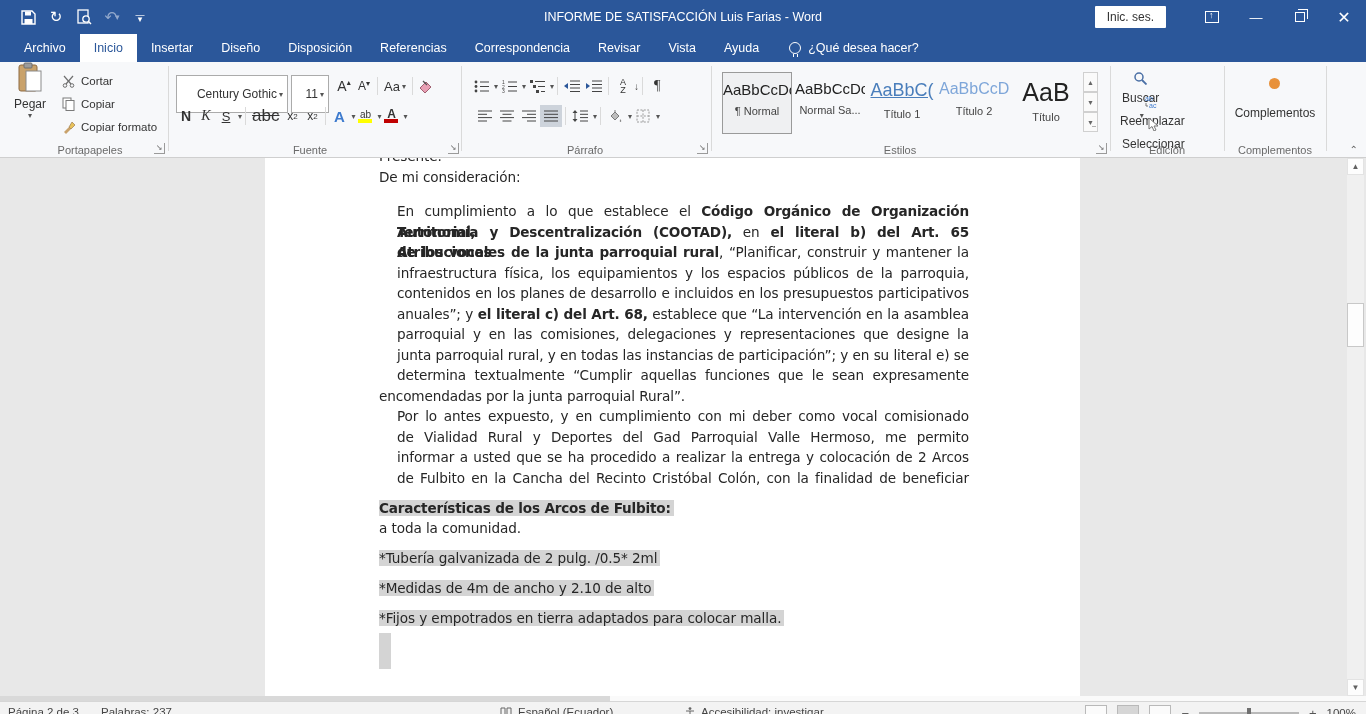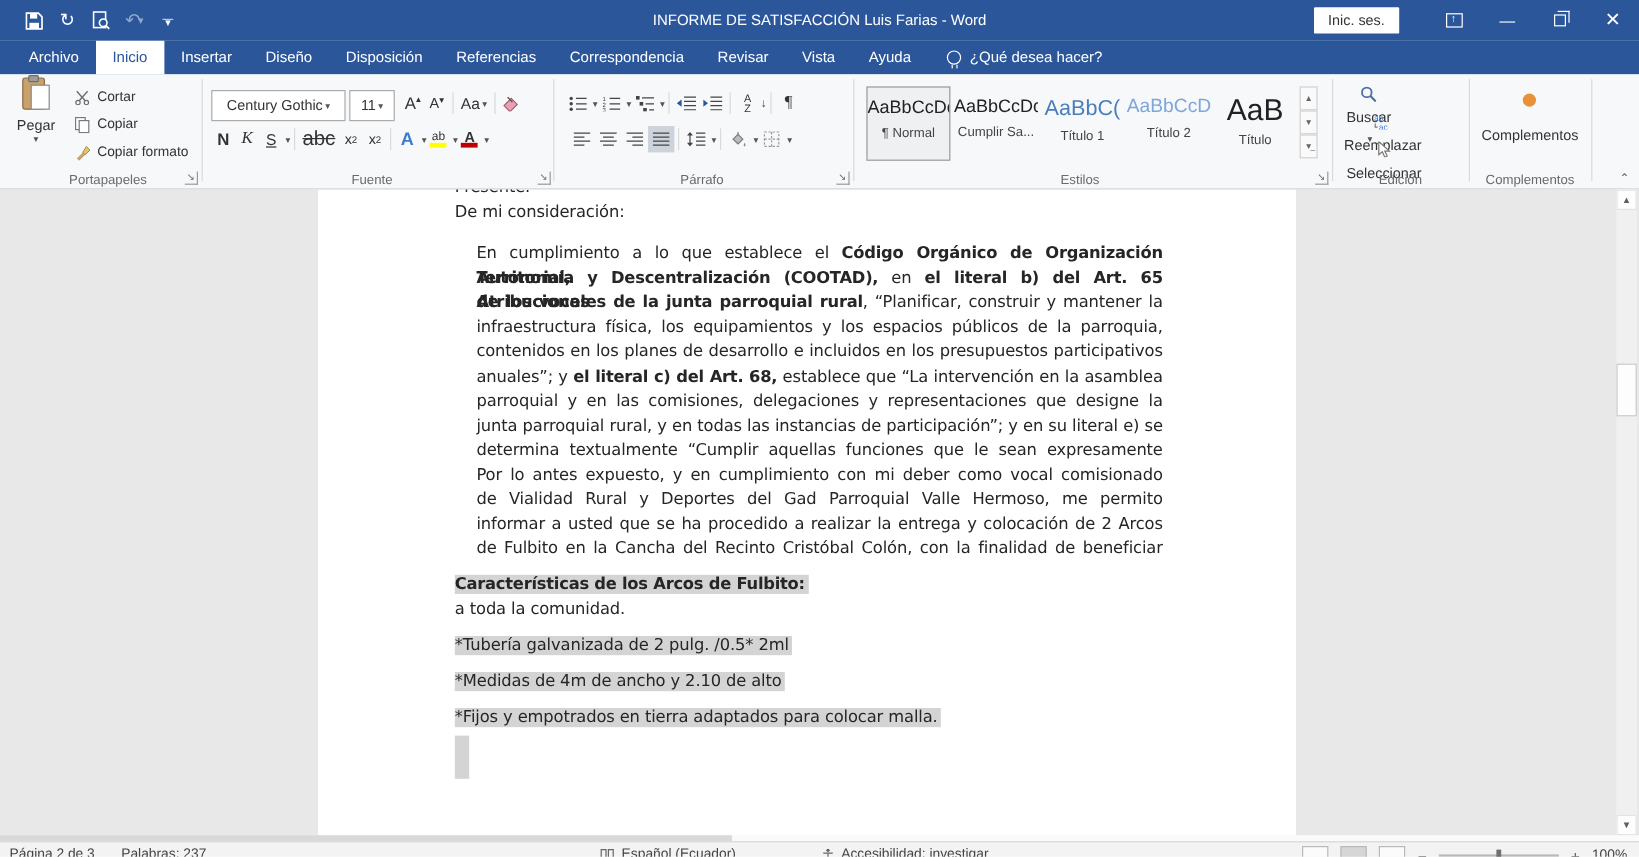--- a/index.html
+++ b/index.html
@@ -53,41 +53,41 @@
   .caret { font-size:8px; color:#555; margin-left:2px; }
 
   
   #paste-btn { position:absolute; left:8px; top:0; width:44px; height:74px; text-align:center;
     cursor:pointer; font-size:12px; color:#333; }
   #paste-btn .caret { margin:0; }
   .clip-small { position:absolute; left:62px; display:flex; align-items:center; gap:6px;
     height:22px; cursor:pointer; white-space:nowrap; }
 
   
-  .combo { position:absolute; height:26px; background:#fff; border:1px solid #ABABAB;
-    display:flex; align-items:center; font-size:12px; padding:0 4px; justify-content:center;
+  .combo { position:absolute; height:38px; background:#fff; border:1px solid #ABABAB;
+    display:flex; align-items:center; font-size:12px; padding:0 4px; justify-content:flex-end;
     cursor:pointer; }
   .fmt-row { position:absolute; display:flex; align-items:center; }
   .fbtn { height:22px; min-width:20px; padding:0 3px; display:flex; align-items:center;
     justify-content:center; cursor:pointer; }
   .vline { width:1px; height:18px; background:#DADADA; margin:0 3px; }
   .colorbar { display:block; width:14px; height:4px; margin-top:-1px; }
 
   
   .pbtn { height:22px; min-width:22px; display:flex; align-items:center; justify-content:center;
     cursor:pointer; }
   .pbtn.active { background:#CDD3DB; }
   svg.mini { display:block; }
 
   
   .stylecard { position:absolute; top:10px; width:70px; height:62px; text-align:center;
     cursor:pointer; padding-top:8px; }
   .stylecard.selected { border:1px solid #9A9A9A; background:#EFF0F2; }
   .stylecard .prev { font-size:15px; color:#222; white-space:nowrap; overflow:hidden; }
-  .stylecard .prev.t1 { color:#4A7EBB; }
+  .stylecard .prev.t1 { color:#4A7EBB;text-decoration:underline; }
   .stylecard .prev.t2 { color:#7EA6D9; }
   .stylecard .prev.big { font-size:25px; line-height:24px; font-weight:400; }
   .stylecard .sname { font-size:11px; color:#444; margin-top:7px; white-space:nowrap; overflow:hidden; }
   .stylescroll { position:absolute; left:1083px; top:10px; width:15px; height:62px; }
   .ssb { width:15px; height:20px; border:1px solid #D0D0D0; background:#FAFAFA; font-size:7px;
     color:#666; display:flex; align-items:center; justify-content:center; cursor:pointer; }
 
   
   .edit-item { position:absolute; display:flex; align-items:center; gap:6px; font-size:12px;
     color:#333; cursor:pointer; white-space:nowrap;flex-direction:column; }
@@ -414,21 +414,21 @@
     </div>
     <div class="glabel" style="left:525px; width:120px">Párrafo</div>
     <div class="launcher" style="left:697px">↘</div>
 
     <div class="stylecard selected" style="left:722px">
       <div class="prev">AaBbCcDc</div>
       <div class="sname">¶ Normal</div>
     </div>
     <div class="stylecard" style="left:795px">
       <div class="prev">AaBbCcDc</div>
-      <div class="sname">Cumplir Sa...</div>
+      <div class="sname">Normal Sa...</div>
     </div>
     <div class="stylecard" style="left:867px">
       <div class="prev t1" style="font-size:18px">AaBbC(</div>
       <div class="sname">Título 1</div>
     </div>
     <div class="stylecard" style="left:939px">
       <div class="prev t2" style="font-size:16px">AaBbCcD</div>
       <div class="sname">Título 2</div>
     </div>
     <div class="stylecard" style="left:1011px">
@@ -483,20 +483,21 @@
           <div class="sp14"></div>
           <div class="ln j"><span>En cumplimiento a lo que establece el </span><b>Código Orgánico de Organización Territorial,</b></div>
           <div class="ln j"><b>Autonomía y Descentralización (COOTAD),</b><span> en </span><b>el literal b) del Art. 65 Atribuciones</b></div>
           <div class="ln j"><b>de los vocales de la junta parroquial rural</b><span>, “Planificar, construir y mantener la</span></div>
           <div class="ln j"><span>infraestructura física, los equipamientos y los espacios públicos de la parroquia,</span></div>
           <div class="ln j"><span>contenidos en los planes de desarrollo e incluidos en los presupuestos participativos</span></div>
           <div class="ln j"><span>anuales”; y </span><b>el literal c) del Art. 68,</b><span> establece que “La intervención en la asamblea</span></div>
           <div class="ln j"><span>parroquial y en las comisiones, delegaciones y representaciones que designe la</span></div>
           <div class="ln j"><span>junta parroquial rural, y en todas las instancias de participación”; y en su literal e) se</span></div>
           <div class="ln j"><span>determina textualmente “Cumplir aquellas funciones que le sean expresamente</span></div>
+          <div class="ln left"><span>encomendadas por la junta parroquial Rural”.</span></div>
           <div class="ln j"><span>Por lo antes expuesto, y en cumplimiento con mi deber como vocal comisionado</span></div>
           <div class="ln j"><span>de Vialidad Rural y Deportes del Gad Parroquial Valle Hermoso, me permito</span></div>
           <div class="ln j"><span>informar a usted que se ha procedido a realizar la entrega y colocación de 2 Arcos</span></div>
           <div class="ln j"><span>de Fulbito en la Cancha del Recinto Cristóbal Colón, con la finalidad de beneficiar</span></div>
           <div class="ln hl"><span><b>Características de los Arcos de Fulbito:</b></span></div>
           <div class="ln left"><span>a toda la comunidad.</span></div>
           <div class="ln hl"><span><span>*Tubería galvanizada de 2 pulg. /0.5* 2ml</span></span></div>
           <div class="ln hl"><span><span>*Medidas de 4m de ancho y 2.10 de alto</span></span></div>
           <div class="ln hl"><span><span>*Fijos y empotrados en tierra adaptados para colocar malla.</span></span></div>
           <div class="hlbar"></div>

